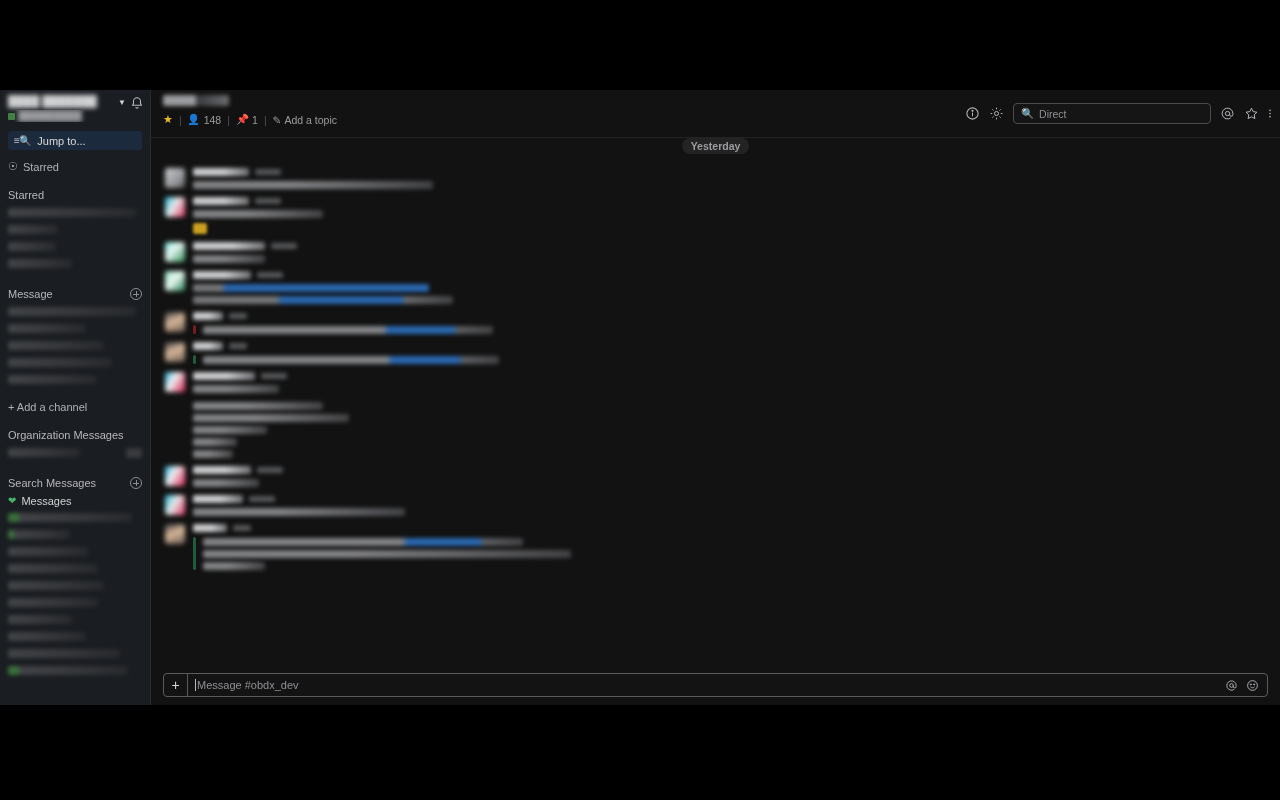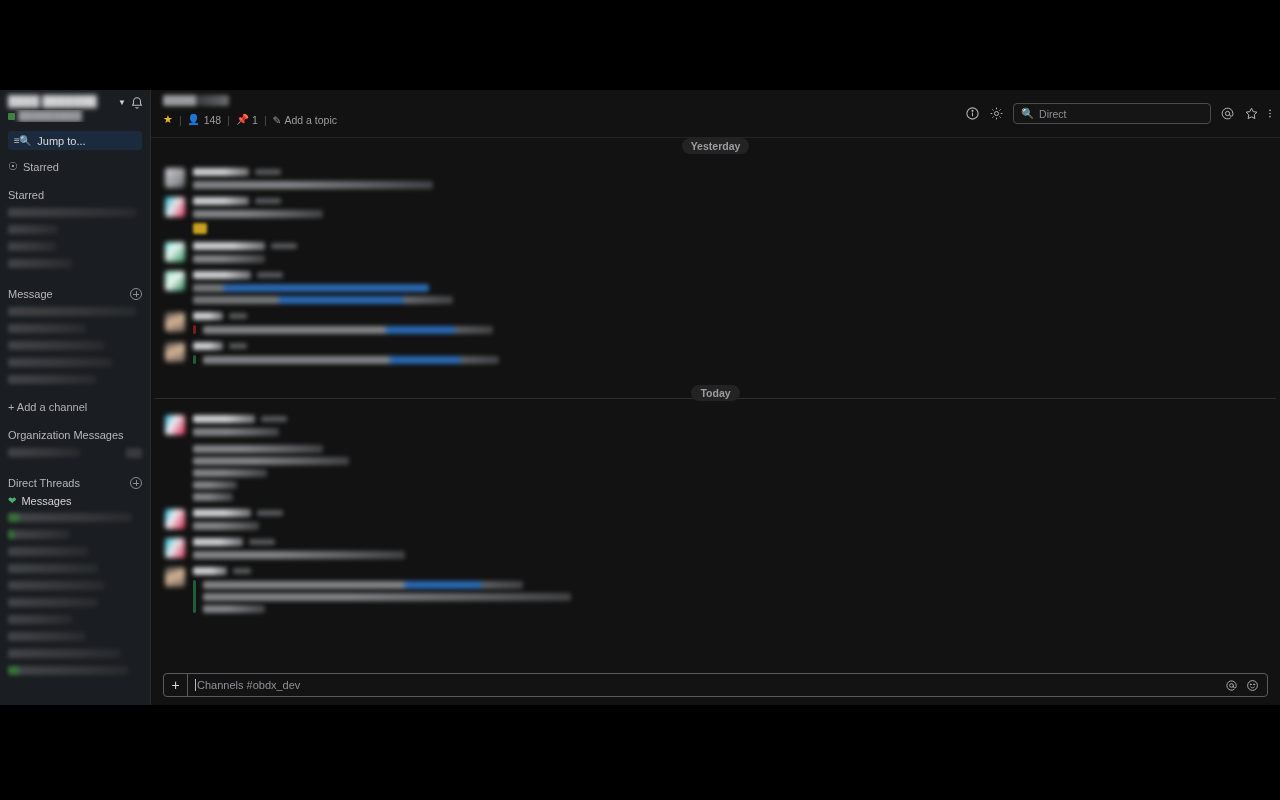--- a/index.html
+++ b/index.html
@@ -304,21 +304,21 @@
 
     <div class="sec-head">
       <span>Organization Messages</span>
     </div>
     <div class="ch-row">
       <span class="redact" style="width:72px"></span>
       <span class="badge-redact"></span>
     </div>
 
     <div class="sec-head">
-      <span>Direct Threads</span>
+      <span>Search Messages</span>
       <span class="plus"></span>
     </div>
     <div class="slackbot">
       <span class="heart">❤</span>
       <span>Messages</span>
     </div>
     <div class="ch-row">
         <span class="redact green-lead" style="width:124px"></span>
       </div>
     <div class="ch-row">
@@ -492,24 +492,20 @@
             </div>
           <div class="attach">
             <span class="att-bar" style="background:#1f5c3a"></span>
             <span class="att-body">
                 <span class="txt-r tail-link" style="width:296px;display:block;margin-top:1px"></span>
               </span>
           </div>
         </div>
       </div>
 
-      <div class="divider" style="margin-top:18px">
-        <span class="line"></span>
-        <span class="pill">Today</span>
-      </div>
 
       <div class="msg">
         <div class="avatar av-f"></div>
         <div class="body">
           <div class="mline">
               <span class="name-r" style="width:62px"></span>
               <span class="time-r"></span>
             </div>
           <div class="txt-r" style="width:86px"></div>
           <div class="txt-r" style="width:130px;margin-top:9px"></div>
@@ -560,21 +556,21 @@
         </div>
       </div>
 
     </div>
 
     <div class="composer-wrap">
       <div class="composer">
         <div class="plus-btn">+</div>
         <div class="composer-input">
           <span class="caret"></span>
-          <span>Channels #obdx_dev</span>
+          <span>Message #obdx_dev</span>
         </div>
         <div class="composer-right">
           <span class="ic-btn" style="width:13px;height:13px">
             <svg viewBox="0 0 24 24" fill="none" stroke="currentColor" stroke-width="1.7">
               <circle cx="12" cy="12" r="3.4"></circle>
               <path d="M15.4 12v1.8a2.6 2.6 0 0 0 5.2 0V12a8.6 8.6 0 1 0-3.4 6.9"></path>
             </svg>
           </span>
           <span class="ic-btn" style="width:13px;height:13px">
             <svg viewBox="0 0 24 24" fill="none" stroke="currentColor" stroke-width="1.7">

